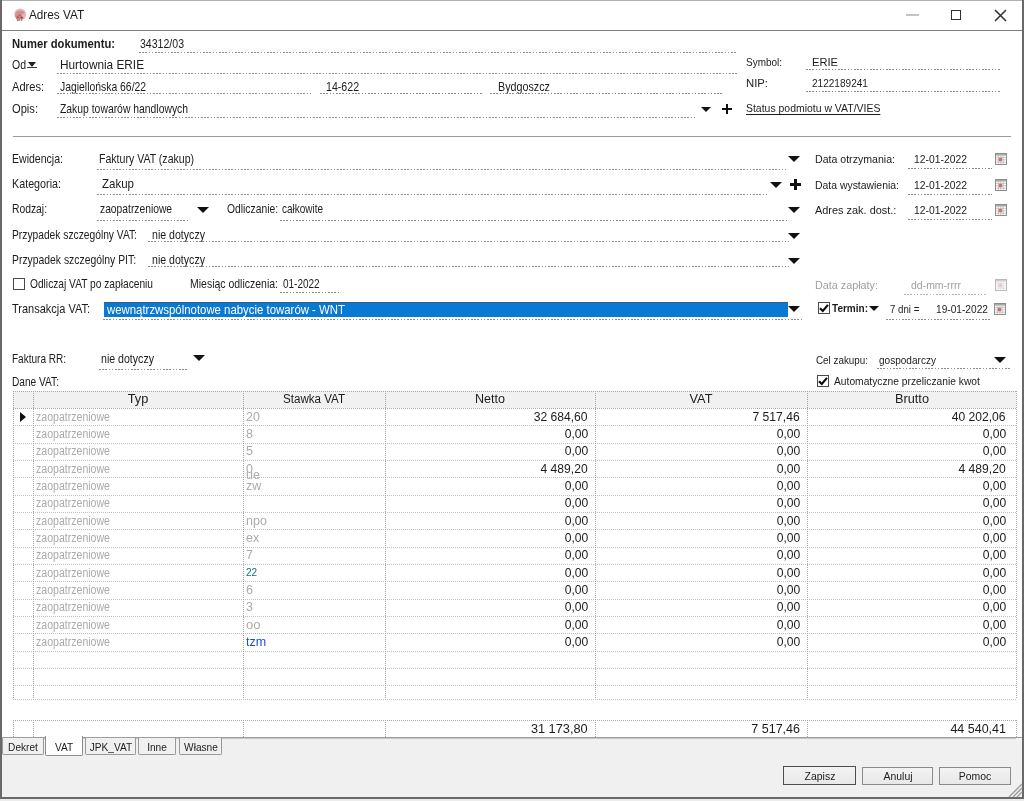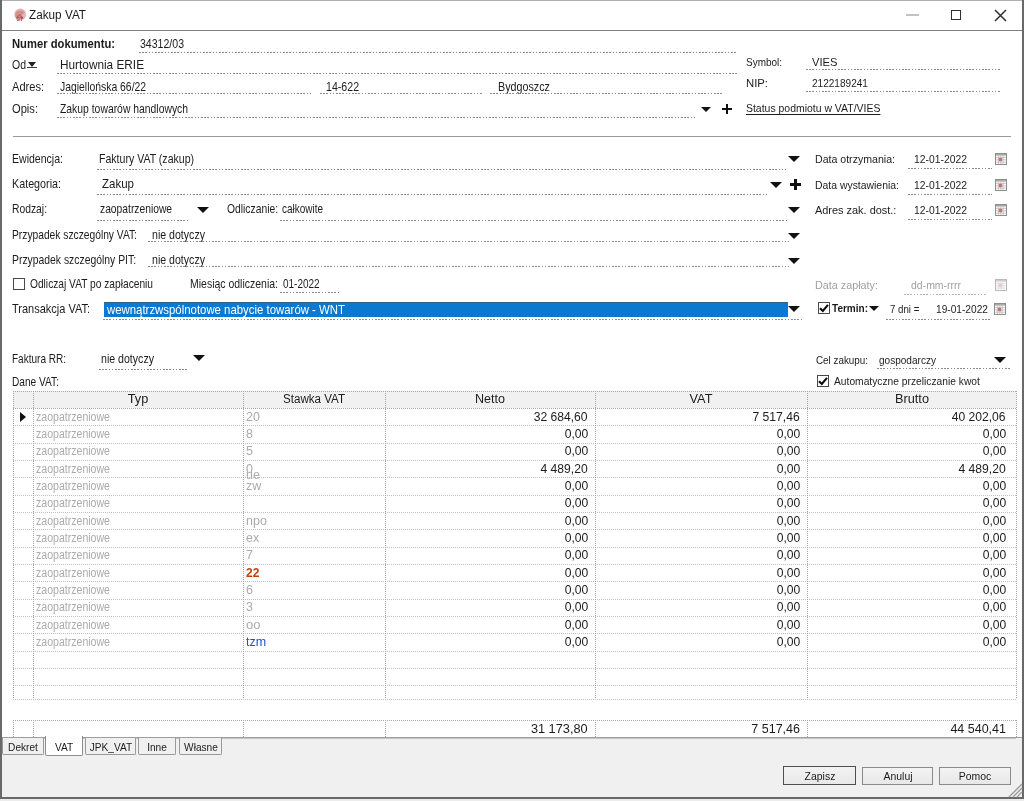--- a/index.html
+++ b/index.html
@@ -14,36 +14,36 @@
 <div style="position:absolute;left:1022px;top:0;width:2px;height:799px;background:#696969;"></div>
 <div style="position:absolute;left:0;top:797px;width:1024px;height:2px;background:#696969;"></div>
 <div style="position:absolute;left:0;top:799px;width:1024px;height:2px;background:#ececec;"></div>
 <div style="position:absolute;left:2px;top:30px;width:1020px;height:1px;background:#7f7f7f;"></div>
 <svg style="position:absolute;left:14px;top:8px" width="13" height="14" viewBox="0 0 13 14">
     <circle cx="6.2" cy="6.5" r="5.9" fill="#e4b6b6"></circle>
     <path d="M1.5 5 C3 2 9 1.8 10.8 4.5 L7.5 7 L9.5 9.8 C6.5 12.3 2.5 11.3 1.2 8.2 Z" fill="#d49090"></path>
     <path d="M2.5 9.5 L5.8 6.8 L9 10.5" stroke="#b56a6a" stroke-width="1.2" fill="none"></path>
     <text x="2.4" y="13" font-size="4.6" fill="#9c4848" font-weight="bold">GT</text>
   </svg>
-<div class="t" style="left:29px;top:6.800000000000001px;font-size:12px;color:#1c1c1c;transform:scaleX(0.979);">Zakup VAT</div>
+<div class="t" style="left:29px;top:6.800000000000001px;font-size:12px;color:#1c1c1c;transform:scaleX(0.979);">Adres VAT</div>
 <div style="position:absolute;left:906px;top:14px;width:13px;height:2px;background:#c3c3c3;"></div>
 <div style="position:absolute;left:951px;top:10px;width:10px;height:10px;border:1.5px solid #303030;box-sizing:border-box;"></div>
 <svg style="position:absolute;left:994px;top:9px" width="13" height="13">
     <path d="M1 1 L12 12 M12 1 L1 12" stroke="#303030" stroke-width="1.5"></path>
   </svg>
 <div class="t" style="left:12px;top:36px;font-size:12.8px;color:#1c1c1c;font-weight:bold;transform:scaleX(0.878);">Numer dokumentu:</div>
 <div class="t" style="left:140px;top:36px;font-size:12.8px;color:#1c1c1c;transform:scaleX(0.825);">34312/03</div>
 <div class="d" style="left:139px;top:52px;width:598px;background:repeating-linear-gradient(90deg,#8a8a8a 0 1.6px,transparent 1.6px 3.2px);"></div>
 <div class="t" style="left:12px;top:57px;font-size:12.8px;color:#1c1c1c;transform:scaleX(0.821);">Od</div>
 <div style="position:absolute;left:27.5px;top:61.5px;width:0;height:0;border-left:4.5px solid transparent;border-right:4.5px solid transparent;border-top:5px solid #222;"></div>
 <div style="position:absolute;left:27px;top:66.5px;width:10px;height:1.5px;background:#3a3a3a;"></div>
 <div class="t" style="left:60px;top:57px;font-size:12.8px;color:#1c1c1c;transform:scaleX(0.923);">Hurtownia ERIE</div>
 <div class="d" style="left:57px;top:72.5px;width:680px;background:repeating-linear-gradient(90deg,#8a8a8a 0 1.6px,transparent 1.6px 3.2px);"></div>
 <div class="t" style="left:746px;top:54px;font-size:11px;color:#1c1c1c;transform:scaleX(0.906);">Symbol:</div>
-<div class="t" style="left:812px;top:54px;font-size:11px;color:#1c1c1c;transform:scaleX(1.012);">VIES</div>
+<div class="t" style="left:812px;top:54px;font-size:11px;color:#1c1c1c;transform:scaleX(1.012);">ERIE</div>
 <div class="d" style="left:806px;top:69px;width:195px;background:repeating-linear-gradient(90deg,#8a8a8a 0 1.6px,transparent 1.6px 3.2px);"></div>
 <div class="t" style="left:12px;top:79px;font-size:12.8px;color:#1c1c1c;transform:scaleX(0.865);">Adres:</div>
 <div class="t" style="left:60px;top:79px;font-size:12.8px;color:#1c1c1c;transform:scaleX(0.812);">Jagiellońska 66/22</div>
 <div class="t" style="left:326px;top:79px;font-size:12.8px;color:#1c1c1c;transform:scaleX(0.829);">14-622</div>
 <div class="t" style="left:498px;top:79px;font-size:12.8px;color:#1c1c1c;transform:scaleX(0.840);">Bydgoszcz</div>
 <div class="d" style="left:57px;top:92.5px;width:256px;background:repeating-linear-gradient(90deg,#8a8a8a 0 1.6px,transparent 1.6px 3.2px);"></div>
 <div class="d" style="left:320px;top:92.5px;width:163px;background:repeating-linear-gradient(90deg,#8a8a8a 0 1.6px,transparent 1.6px 3.2px);"></div>
 <div class="d" style="left:490px;top:92.5px;width:234px;background:repeating-linear-gradient(90deg,#8a8a8a 0 1.6px,transparent 1.6px 3.2px);"></div>
 <div class="t" style="left:746px;top:74.5px;font-size:11px;color:#1c1c1c;transform:scaleX(1.028);">NIP:</div>
 <div class="t" style="left:812px;top:74.5px;font-size:11px;color:#1c1c1c;transform:scaleX(0.914);">2122189241</div>
@@ -213,21 +213,21 @@
 <div class="t tr" style="right:224px;top:529.9749999999999px;font-size:12.5px;color:#1c1c1c;transform:scaleX(0.970);">0,00</div>
 <div class="t tr" style="right:18px;top:529.9749999999999px;font-size:12.5px;color:#1c1c1c;transform:scaleX(0.970);">0,00</div>
 <div class="d" style="left:13px;top:546.6px;width:1003px;background:repeating-linear-gradient(90deg,#c0c0c0 0 1.0px,transparent 1.0px 2.0px);"></div>
 <div class="t" style="left:36px;top:547.305px;font-size:12.5px;color:#ababab;transform:scaleX(0.845);">zaopatrzeniowe</div>
 <div class="t" style="left:246px;top:547.305px;font-size:12.5px;color:#ababab;">7</div>
 <div class="t tr" style="right:436px;top:547.305px;font-size:12.5px;color:#1c1c1c;transform:scaleX(0.970);">0,00</div>
 <div class="t tr" style="right:224px;top:547.305px;font-size:12.5px;color:#1c1c1c;transform:scaleX(0.970);">0,00</div>
 <div class="t tr" style="right:18px;top:547.305px;font-size:12.5px;color:#1c1c1c;transform:scaleX(0.970);">0,00</div>
 <div class="d" style="left:13px;top:564.0px;width:1003px;background:repeating-linear-gradient(90deg,#c0c0c0 0 1.0px,transparent 1.0px 2.0px);"></div>
 <div class="t" style="left:36px;top:564.635px;font-size:12.5px;color:#ababab;transform:scaleX(0.845);">zaopatrzeniowe</div>
-<div class="t" style="left:246px;top:564.635px;font-size:12px;color:#c2410c;font-weight:bold;">22</div>
+<div class="t" style="left:246px;top:564.635px;font-size:10px;color:#0f766e;">22</div>
 <div class="t tr" style="right:436px;top:564.635px;font-size:12.5px;color:#1c1c1c;transform:scaleX(0.970);">0,00</div>
 <div class="t tr" style="right:224px;top:564.635px;font-size:12.5px;color:#1c1c1c;transform:scaleX(0.970);">0,00</div>
 <div class="t tr" style="right:18px;top:564.635px;font-size:12.5px;color:#1c1c1c;transform:scaleX(0.970);">0,00</div>
 <div class="d" style="left:13px;top:581.3px;width:1003px;background:repeating-linear-gradient(90deg,#c0c0c0 0 1.0px,transparent 1.0px 2.0px);"></div>
 <div class="t" style="left:36px;top:581.965px;font-size:12.5px;color:#ababab;transform:scaleX(0.845);">zaopatrzeniowe</div>
 <div class="t" style="left:246px;top:581.965px;font-size:12.5px;color:#ababab;">6</div>
 <div class="t tr" style="right:436px;top:581.965px;font-size:12.5px;color:#1c1c1c;transform:scaleX(0.970);">0,00</div>
 <div class="t tr" style="right:224px;top:581.965px;font-size:12.5px;color:#1c1c1c;transform:scaleX(0.970);">0,00</div>
 <div class="t tr" style="right:18px;top:581.965px;font-size:12.5px;color:#1c1c1c;transform:scaleX(0.970);">0,00</div>
 <div class="d" style="left:13px;top:598.6px;width:1003px;background:repeating-linear-gradient(90deg,#c0c0c0 0 1.0px,transparent 1.0px 2.0px);"></div>

